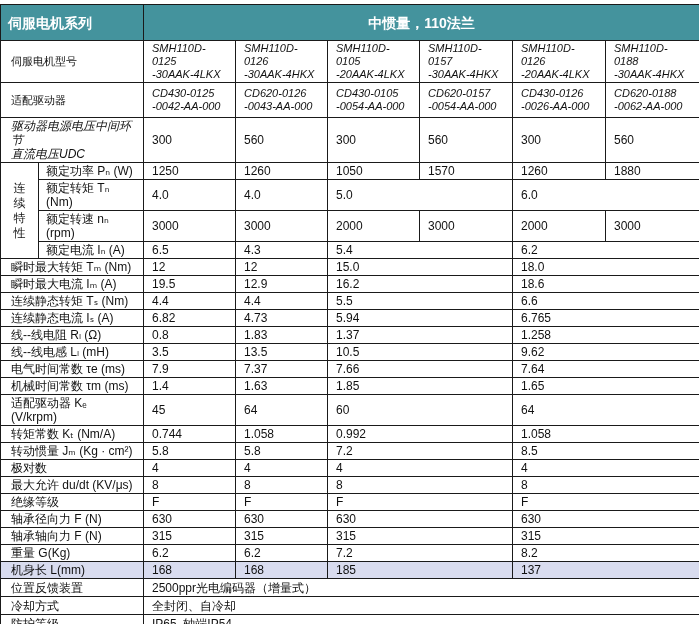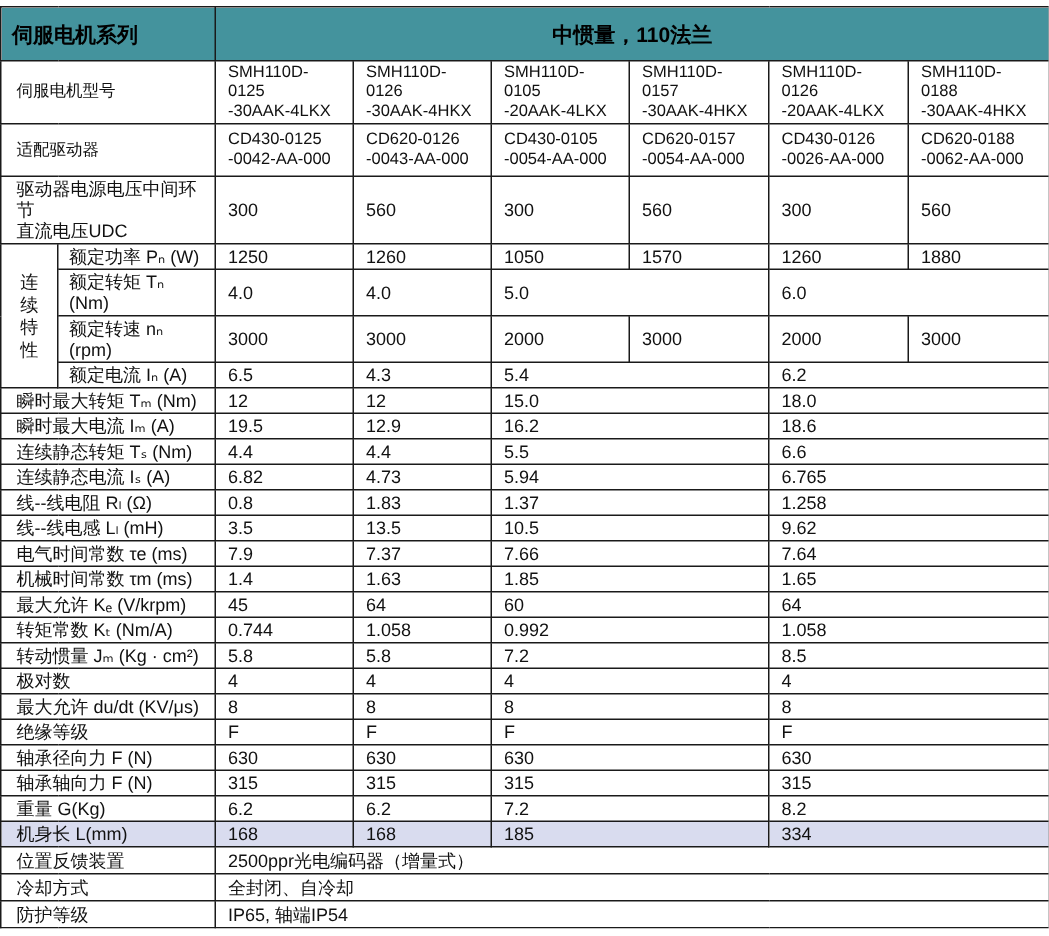--- a/index.html
+++ b/index.html
@@ -1,23 +1,23 @@
 <!DOCTYPE html>
 <html><head>
 <meta charset="utf-8">
 <style>
   html,body{margin:0;padding:0;background:#ffffff;}
   body{width:699px;font-family:"Liberation Sans","DejaVu Sans",sans-serif;color:#111;}
   .wrap{padding-top:4px;}
   table{border-collapse:collapse;table-layout:fixed;width:699px;}
   td{border:1px solid #1a1a1a;padding:1px 7px;font-size:12px;line-height:14px;
      vertical-align:middle;overflow:hidden;text-align:left;}
-  .pre{white-space:pre-line;}
+  .pre{white-space:pre-line;font-style:italic;}
   
-  tr.teal td{background:#44939d;color:#000000;font-weight:bold;font-size:14px;
+  tr.teal td{background:#44939d;color:#ffffff;font-weight:bold;font-size:14px;
              border-color:#1a1a1a;}
   tr.teal td + td{border-left:1px solid #2f7a84;text-align:center;}
   
   tr.h36{height:36px;} tr.h35{height:35px;} tr.h33{height:33px;margin-left:36px;}
   tr.hd{height:16px;} tr.hb{height:18px;}
   
   .lbl{padding-left:10px;}
   .sub{padding-left:7px;}
   .vlabel{text-align:center;padding:2px 1px;line-height:15px;white-space:pre-line;}
   .model td{font-size:11px;line-height:13px;}
@@ -176,21 +176,21 @@
     <td class="val" colspan="2">7.64</td>
   </tr>
   <tr class="hd">
     <td colspan="2" class="lbl">机械时间常数  τm (ms)</td>
     <td class="val">1.4</td>
     <td class="val">1.63</td>
     <td class="val" colspan="2">1.85</td>
     <td class="val" colspan="2">1.65</td>
   </tr>
   <tr class="hd">
-    <td colspan="2" class="lbl">最大允许  Kₑ (V/krpm)</td>
+    <td colspan="2" class="lbl">适配驱动器  Kₑ (V/krpm)</td>
     <td class="val">45</td>
     <td class="val">64</td>
     <td class="val" colspan="2">60</td>
     <td class="val" colspan="2">64</td>
   </tr>
   <tr class="hd">
     <td colspan="2" class="lbl">转矩常数  Kₜ (Nm/A)</td>
     <td class="val">0.744</td>
     <td class="val">1.058</td>
     <td class="val" colspan="2">0.992</td>
@@ -243,21 +243,21 @@
     <td class="val">6.2</td>
     <td class="val">6.2</td>
     <td class="val" colspan="2">7.2</td>
     <td class="val" colspan="2">8.2</td>
   </tr>
   <tr class="hd hl">
     <td colspan="2" class="lbl">机身长      L(mm)</td>
     <td class="val">168</td>
     <td class="val">168</td>
     <td class="val" colspan="2">185</td>
-    <td class="val" colspan="2">334</td>
+    <td class="val" colspan="2">137</td>
   </tr>
 
   <tr class="hb">
     <td colspan="2" class="lbl">位置反馈装置</td>
     <td colspan="6" class="val">2500ppr光电编码器（增量式）</td>
   </tr>
   <tr class="hb">
     <td colspan="2" class="lbl">冷却方式</td>
     <td colspan="6" class="val">全封闭、自冷却</td>
   </tr>

